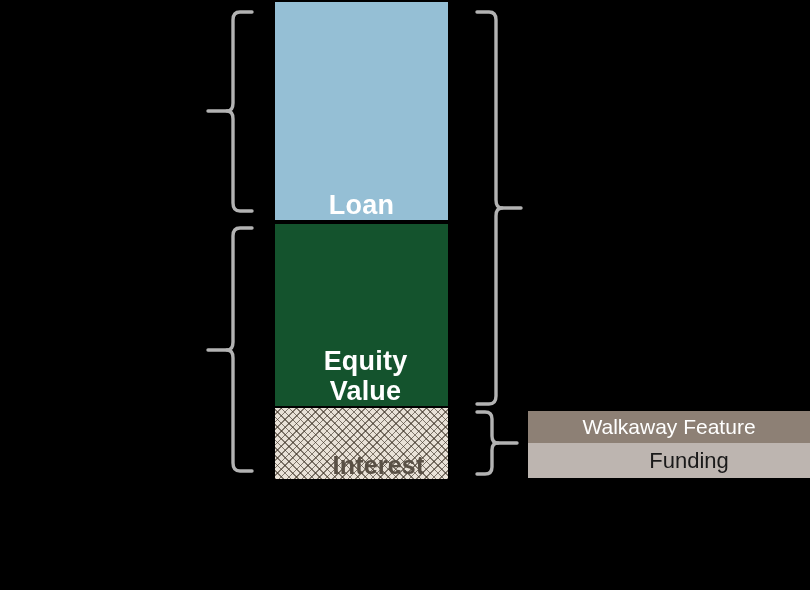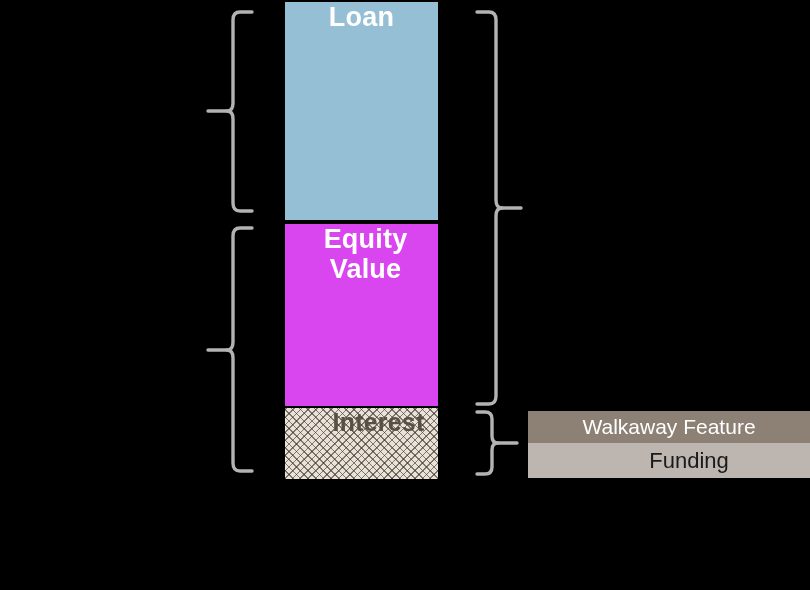--- a/index.html
+++ b/index.html
@@ -26,25 +26,25 @@
   .bar-column {
     position: absolute;
     left: 271px;
     top: 2px;
     width: 189px;
     height: 477px;
   }
 
   .seg {
     position: absolute;
-    left: 14px;
-    width: 153px;
+    left: 4px;
+    width: 173px;
     box-sizing: border-box;
     display: flex;
-    align-items: flex-start;
+    align-items: flex-end;
     justify-content: center;
     text-align: center;
   }
 
   .seg-label {
     font-weight: bold;
     line-height: 1.12;
     letter-spacing: 0.2px;
     white-space: pre-line;
   }
@@ -55,21 +55,21 @@
     background: #95bfd5;
   }
   .seg-loan .seg-label {
     color: #ffffff;
     font-size: 27px;
   }
 
   .seg-equity {
     top: 222px;
     height: 182px;
-    background: #d946ef;
+    background: #14532d;
     padding-left: 8px;
   }
   .seg-equity .seg-label {
     color: #ffffff;
     font-size: 27px;
   }
 
   .seg-interest {
     top: 406px;
     height: 71px;

